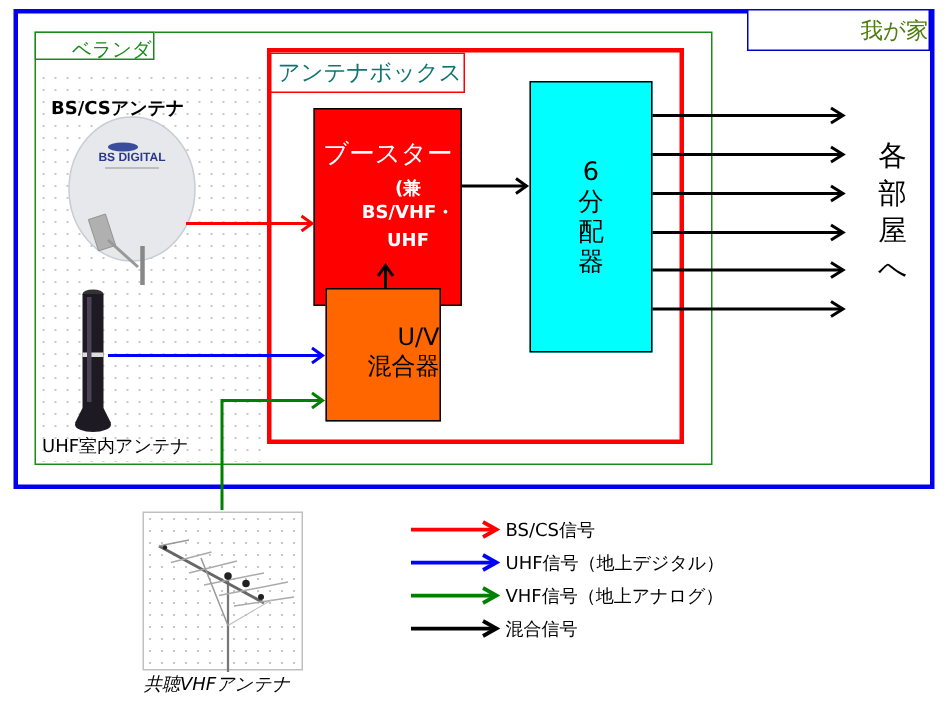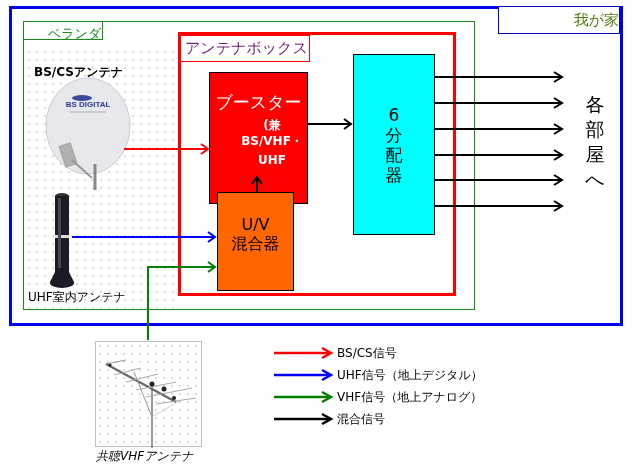--- a/index.html
+++ b/index.html
@@ -11,27 +11,27 @@
                  background:#fff; color:#4d7c0f; font-size:15px; text-align:right; line-height:26px; }
   .veranda { left:23px; top:21px; width:452px; height:289px; border:1.5px solid #1a8a1a; box-sizing:border-box; }
   .veranda-label { left:23px; top:21px; width:80px; height:19px; border:1.5px solid #1a8a1a; box-sizing:border-box;
                    background:#fff; color:#1a8a1a; font-size:13px; line-height:24px; padding-left:24px; }
   .dots { background-color:#fff;
           background-image:radial-gradient(#c8c8c8 0.6px, transparent 0.9px);
           background-size:8px 8px; }
   .dots-area { left:25px; top:48px; width:155px; height:260px; }
   .antbox { left:178px; top:32px; width:278px; height:264px; border:3px solid #ff0000; box-sizing:border-box; background:#fff; }
   .antbox-label { left:180px; top:35px; width:130px; height:27px; border:1px solid #ff0000; box-sizing:border-box;
-                  background:#fff; color:#701a75; font-size:15px; line-height:24px; padding-left:4px; }
+                  background:#fff; color:#0f766e; font-size:15px; line-height:24px; padding-left:4px; }
   .booster { left:209px; top:72px; width:99px; height:132px; background:#ff0000; border:1px solid #000; box-sizing:border-box;
              color:#fff; text-align:center; }
   .booster .t1 { font-size:17px; margin-top:18px; }
   .booster .t2 { font-size:12px; font-weight:bold; line-height:16px; margin-top:3px;padding-left:27px; }
-  .uvmix { left:217px; top:192px; width:77px; height:99px; background:#ff6600; border:1px solid #000; box-sizing:border-box;
-           text-align:center; font-size:16px; }
+  .uvmix { left:217px; top:192px; width:77px; height:89px; background:#ff6600; border:1px solid #000; box-sizing:border-box;
+           text-align:right; font-size:16px; }
   .uvmix .t1 { margin-top:22px; }
   .splitter { left:353px; top:54px; width:82px; height:181px; background:#00ffff; border:1px solid #000; box-sizing:border-box;
               text-align:center; font-size:17px; line-height:20px; }
   .splitter .tt { margin-top:50px; }
   .rooms { left:584px; top:92px; width:22px; font-size:19px; line-height:25px; text-align:center; }
   .bs-label { left:34px; top:64px; font-size:12px;font-weight:bold; }
   .uhf-label { left:28px; top:289px; font-size:12px; }
   .vhf-box { left:95px; top:341px; width:107px; height:106px; border:1px solid #c0c0c0; box-sizing:border-box; }
   .vhf-label { left:96px; top:448px; font-size:12px;font-style:italic; }
   .legend-text { font-size:12px; }

